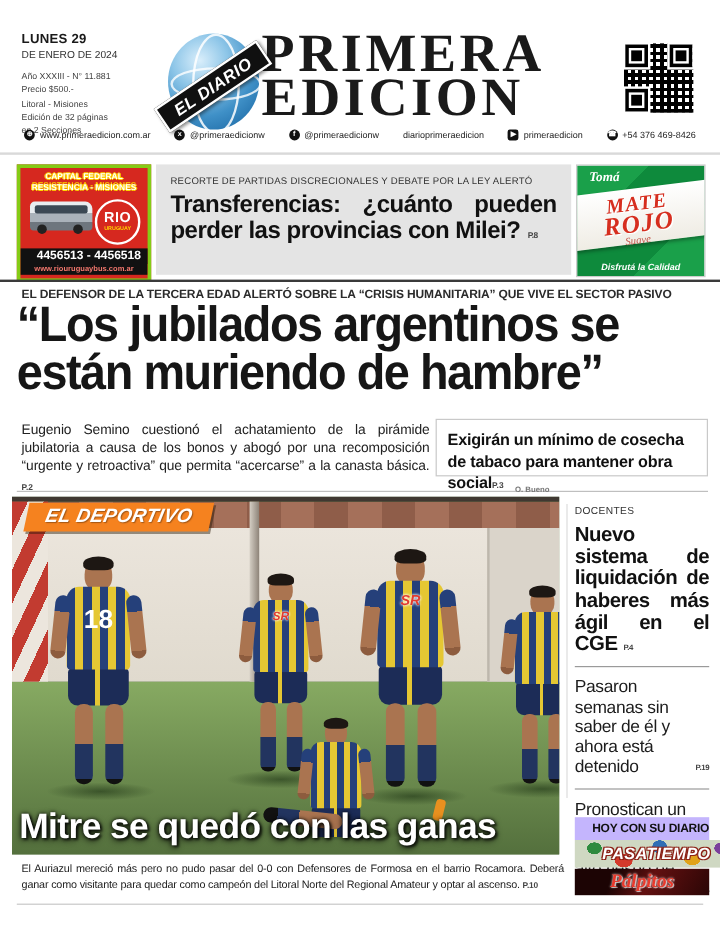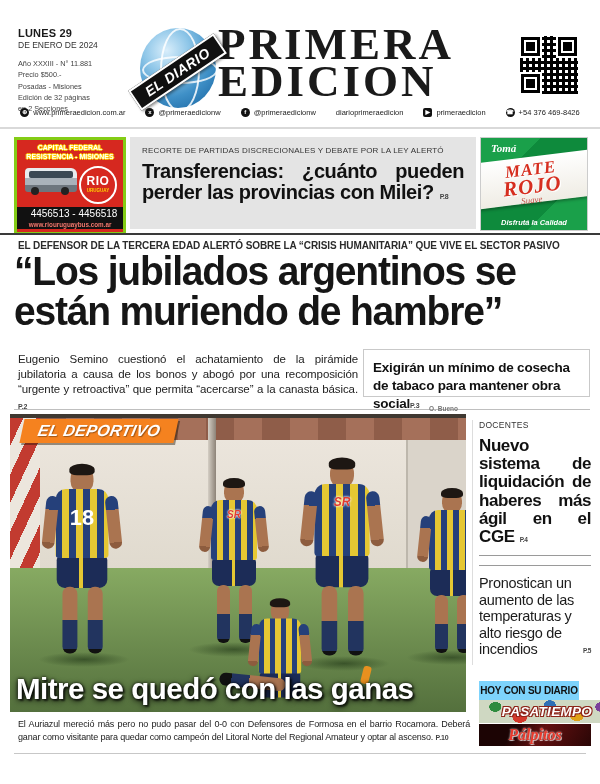--- a/index.html
+++ b/index.html
@@ -38,21 +38,21 @@
   
   .busad{position:absolute;left:14px;top:137px;width:106px;height:92px;background:#d6281f;border:3px solid #84cc16;overflow:hidden;}
   .busad .t{margin-top:4px;text-align:center;font-weight:bold;font-size:7px;color:#fff;line-height:1.25;
     text-shadow:-1px 0 #ffd400,1px 0 #ffd400,0 -1px #ffd400,0 1px #ffd400;}
   .bus{position:absolute;left:8px;top:28px;width:52px;height:24px;background:linear-gradient(#e8ecef 0 40%,#aab2ba 40% 70%,#6e767e 70%);border-radius:4px 6px 3px 3px;}
   .bus::before{content:"";position:absolute;left:4px;top:3px;right:4px;height:7px;background:#3b4854;border-radius:2px;}
   .bus::after{content:"";position:absolute;left:6px;bottom:-3px;width:8px;height:8px;background:#222;border-radius:50%;box-shadow:30px 0 #222;}
   .rio{position:absolute;right:6px;top:26px;width:34px;height:34px;border:2px solid #fff;border-radius:50%;text-align:center;}
   .rio .r1{font-weight:bold;color:#fff;font-size:12px;margin-top:6px;letter-spacing:.5px;}
   .rio .r2{color:#ffd400;font-size:4.5px;font-weight:bold;margin-top:0px;}
-  .busad .ph{position:absolute;left:0;bottom:12px;width:100%;background:#111;color:#fff;font-weight:normal;font-size:10px;text-align:center;padding:1px 4px;}
+  .busad .ph{position:absolute;left:0;bottom:12px;width:100%;background:#111;color:#fff;font-weight:bold;font-size:10px;text-align:center;padding:1px 4px;}
   .busad .web{position:absolute;left:0;bottom:3px;width:100%;background:#111;color:#f2776d;font-weight:bold;font-size:6.3px;text-align:center;padding:1px 0;}
 
   .graybox{position:absolute;left:130px;top:137px;width:346px;height:92px;background:#e4e4e4;padding:9px 12px;box-sizing:border-box;}
   .graybox .kick{font-size:8px;color:#333;letter-spacing:.2px;}
   .graybox .ttl{margin-top:6px;font-weight:bold;font-size:20px;line-height:1.07;letter-spacing:-.4px;color:#111;text-align:justify;}
   .pref{font-weight:bold;font-size:7px;color:#444;}
   .graybox .pref{margin-left:6px;}
 
   .matead{position:absolute;left:480px;top:137px;width:106px;height:92px;background:linear-gradient(135deg,#1aa04a 0 30%,#0e8a3c 30% 70%,#1aa04a 70%);border:1px solid #ccc;overflow:hidden;}
   .matead .ribbon{position:absolute;left:-8px;top:18px;width:130px;height:46px;background:linear-gradient(#ffffff,#efece4);transform:rotate(-7deg);box-shadow:0 2px 3px rgba(0,0,0,.3);}
@@ -110,22 +110,22 @@
   
   .vsep{position:absolute;left:472px;top:420px;width:1px;height:245px;background:#ddd;}
   .sidebar{position:absolute;left:479px;top:420px;width:112px;}
   .sb-kick{font-size:8.5px;color:#333;letter-spacing:.3px;}
   .sb-t1{margin-top:7px;font-weight:bold;font-size:17px;line-height:1.07;letter-spacing:-.4px;color:#111;text-align:justify;}
   .sb-t2{font-size:14.5px;line-height:1.14;color:#1c1c1c;letter-spacing:-.3px;}
   .sb-div{height:1px;background:#9a9a9a;margin:9px 0;}
   .sb-page{font-weight:bold;font-size:6.5px;color:#444;margin-left:5px;}
   .sb-page.right{float:right;margin-top:6px;}
 
-  .promo-banner{position:absolute;left:479px;top:681px;width:100px;height:19px;background:#7dd3fc;color:#111;
-      font-weight:bold;font-size:10px;text-align:center;line-height:19px;letter-spacing:-.2px;}
+  .promo-banner{position:absolute;left:479px;top:681px;width:112px;height:19px;background:#c4b5fd;color:#111;
+      font-weight:bold;font-size:10px;text-align:right;line-height:19px;letter-spacing:-.2px;}
   .promo-pasa{position:absolute;left:479px;top:700px;width:136px;height:23px;overflow:hidden;
       background:radial-gradient(10px 8px at 12% 30%,#2e8b3e 60%,transparent 62%),radial-gradient(12px 9px at 30% 75%,#d3392b 60%,transparent 62%),
       radial-gradient(10px 9px at 52% 25%,#2f6fb5 60%,transparent 62%),radial-gradient(11px 8px at 72% 70%,#e0a219 60%,transparent 62%),
       radial-gradient(10px 8px at 90% 30%,#7a3f9b 60%,transparent 62%),#cfd8c2;}
   .promo-pasa span{display:block;text-align:center;color:#fff;font-weight:bold;font-style:italic;font-size:13.5px;line-height:23px;letter-spacing:.3px;
       text-shadow:1px 1px 0 #8c2318,-1px 1px 0 #8c2318,1px -1px 0 #8c2318,-1px -1px 0 #8c2318;}
   .promo-palp{position:absolute;left:479px;top:724px;width:112px;height:22px;background:linear-gradient(120deg,#1c0404 0 30%,#621010 55%,#2a0606);}
   .promo-palp span{display:block;text-align:center;color:#e8392c;font-family:"Liberation Serif",serif;font-weight:bold;font-style:italic;font-size:16px;line-height:22px;
       text-shadow:0 0 2px #fff,1px 1px 0 rgba(255,255,255,.6);}
 </style>
@@ -133,21 +133,21 @@
 <body>
 
 <div class="page">
 
   <div class="dateline">
     <div class="day">LUNES 29</div>
     <div class="date">DE ENERO DE 2024</div>
     <div class="info">
       <div>Año XXXIII - N° 11.881</div>
       <div>Precio $500.-</div>
-      <div>Posadas - Misiones</div>
+      <div>Litoral - Misiones</div>
       <div>Edición de 32 páginas</div>
       <div>en 2 Secciones</div>
     </div>
   </div>
 
   <div class="logo">
     <div class="globe">
       <div class="sphere"></div>
       <div class="merid"></div>
       <div class="parall"></div>
@@ -305,20 +305,21 @@
   </div>
 
   <div class="deck"><span>El Auriazul mereció más pero no pudo pasar del 0-0 con Defensores de Formosa en el barrio Rocamora. Deberá ganar como visitante para quedar como campeón del Litoral Norte del Regional Amateur y optar al ascenso.</span> <span class="pref">P.10</span></div>
   <div class="hr3"></div>
 
   <div class="vsep"></div>
   <div class="sidebar">
     <div class="sb-kick">DOCENTES</div>
     <div class="sb-t1"><span>Nuevo sistema de liquidación de haberes más ágil en el CGE</span><span class="sb-page">P.4</span></div>
     <div class="sb-div"></div>
+    <div class="sb-t2"><span>Pasaron semanas sin saber de él y ahora está detenido</span><span class="sb-page right">P.19</span></div>
     <div class="sb-div"></div>
     <div class="sb-t2"><span>Pronostican un aumento de las temperaturas y alto riesgo de incendios</span><span class="sb-page right">P.5</span></div>
   </div>
 
   <div class="promo-banner">HOY CON SU DIARIO</div>
   <div class="promo-pasa">
       <span>PASATIEMPO</span>
     </div>
   <div class="promo-palp">
       <span>Pálpitos</span>

